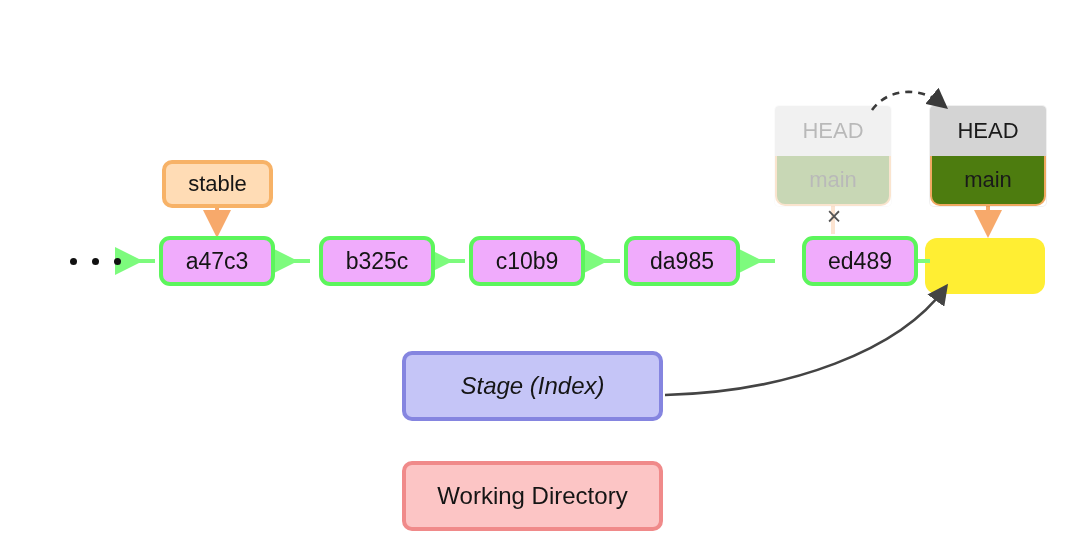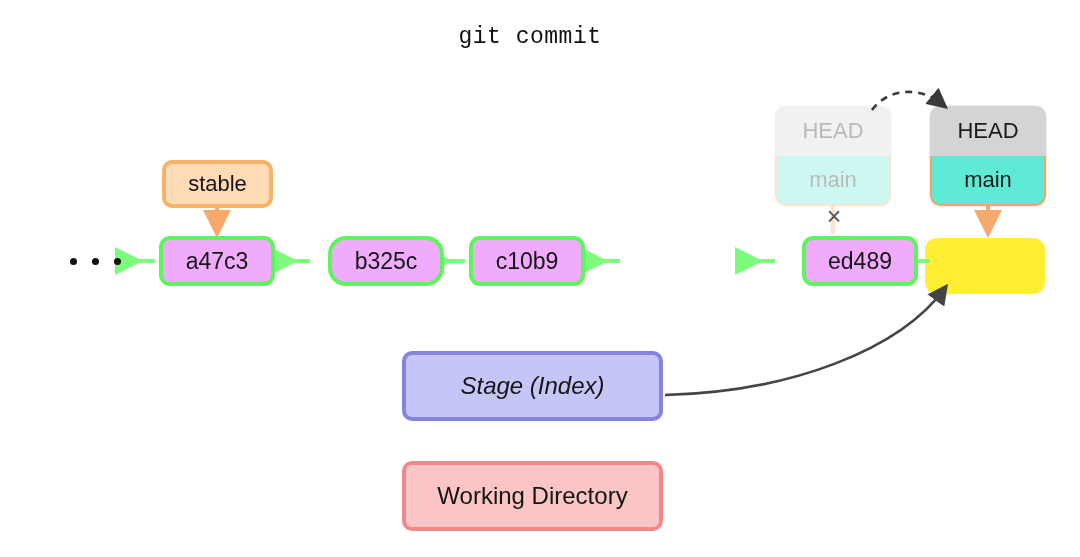--- a/index.html
+++ b/index.html
@@ -77,37 +77,37 @@
     border-radius: 10px;
     font-size: 22px;
     color: #151515;
   }
 
   
   .refbox {
     position: absolute;
     width: 116px;
     height: 100px;
-    border-radius: 10px;
+    border-radius: 4px;
     overflow: hidden;
     z-index: 5;
     box-shadow: 0 0 0 1px rgba(0,0,0,0.06);
   }
   .refbox .ref-head {
     height: 50px;
     background: #d4d4d4;
     display: flex;
     align-items: center;
     justify-content: center;
     font-size: 22px;
     color: #1a1a1a;
   }
   .refbox .ref-branch {
     height: 50px;
-    background: #5eead4;
+    background: #4d7c0f;
     border: 2px solid #f0a860;
     border-top: none;
     box-sizing: border-box;
     border-radius: 0 0 10px 10px;
     display: flex;
     align-items: center;
     justify-content: center;
     font-size: 22px;
     color: #1a1a1a;
   }
@@ -165,21 +165,20 @@
     height: 557px;
     z-index: 8;
     pointer-events: none;
   }
 </style>
 </head>
 <body>
 
 <div id="stage">
 
-  <div class="title">git commit</div>
 
   <svg id="edges" viewBox="0 0 1080 557">
     <defs>
       <marker id="ag" markerWidth="7" markerHeight="7" refX="6" refY="3.5" orient="auto">
         <path d="M7,0 L0,3.5 L7,7 Z" fill="#7dfb7d"></path>
       </marker>
       <marker id="ao" markerWidth="7" markerHeight="7" refX="6" refY="3.5" orient="auto">
         <path d="M0,0 L7,3.5 L0,7 Z" fill="#f7a96b"></path>
       </marker>
       <marker id="ad" markerWidth="8" markerHeight="8" refX="6" refY="4" orient="auto">
@@ -209,25 +208,28 @@
     <span></span>
       <span></span>
       <span></span>
   </div>
 
   <div class="highlight" style="left:925px; top:238px;"></div>
 
   <div class="box commit" style="left:159px; top:236px;">
     <span>a47c3</span>
   </div>
-  <div class="box commit" style="left:328px; top:236px;border-radius:18px;">
+  <div class="box commit" style="left:319px; top:236px;">
     <span>b325c</span>
   </div>
   <div class="box commit" style="left:469px; top:236px;">
     <span>c10b9</span>
+  </div>
+  <div class="box commit" style="left:624px; top:236px;">
+    <span>da985</span>
   </div>
   <div class="box commit" style="left:802px; top:236px;">
     <span>ed489</span>
   </div>
 
   <div class="box tag-stable" style="left:162px; top:160px;">
     <span>stable</span>
   </div>
 
   <div class="refbox faded" style="left:775px; top:106px;">

